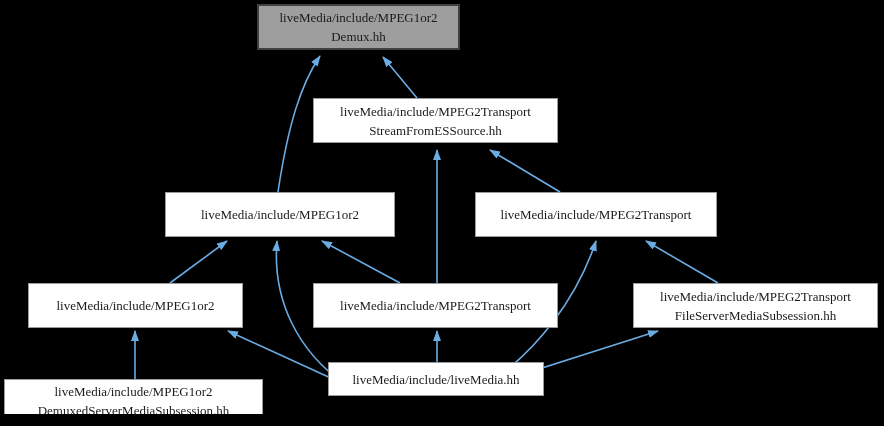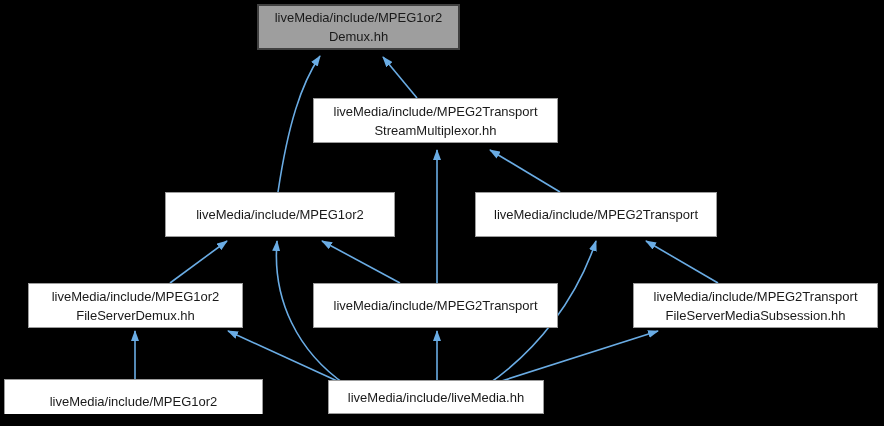--- a/index.html
+++ b/index.html
@@ -9,21 +9,21 @@
     --root-fill:#9e9e9e;
     --root-border:#404040;
     --edge:#6aace4;
     --text:#1a1a1a;
   }
   html,body{margin:0;padding:0;background:var(--bg);}
   #canvas{
     position:relative;
     width:884px;height:414px;
     background:var(--bg);
-    font-family:Liberation Sans, sans-serif;
+    font-family:Liberation Serif, serif;
     overflow:hidden;
   }
   #edge-layer{position:absolute;left:0;top:0;width:884px;height:426px;}
   .edge{stroke:var(--edge);stroke-width:1.6;fill:none;}
   .arrowhead{fill:var(--edge);}
   .node{
     position:absolute;
     box-sizing:border-box;
     background:var(--node-fill);
     border:1px solid var(--node-border);
@@ -43,21 +43,21 @@
     border:2px solid var(--root-border);
   }
   #n-demux{left:257px;top:4px;width:203px;height:46px;}
   #n-multiplexor{left:313px;top:98px;width:245px;height:45px;}
   #n-elementary{left:165px;top:192px;width:230px;height:45px;}
   #n-essource{left:475px;top:192px;width:242px;height:45px;}
   #n-fsdemux{left:28px;top:283px;width:215px;height:45px;}
   #n-pessource{left:313px;top:283px;width:245px;height:45px;}
   #n-fsms{left:633px;top:283px;width:245px;height:45px;}
   #n-dsms{left:4px;top:379px;width:259px;height:44px;}
-  #n-livemedia{left:328px;top:380px;width:216px;height:34px;}
+  #n-livemedia{left:328px;top:362px;width:216px;height:34px;}
 </style>
 </head>
 <body>
 
 <div id="canvas">
 
   <svg id="edge-layer" viewBox="0 0 884 426" xmlns="http://www.w3.org/2000/svg">
     <defs>
       <marker id="arrow" markerWidth="11" markerHeight="8" refX="10" refY="4" orient="auto" markerUnits="userSpaceOnUse">
         <path class="arrowhead" d="M0,0 L11,4 L0,8 z"></path>
@@ -78,46 +78,46 @@
     <path class="edge" d="M489,385 L658,331" marker-end="url(#arrow)"></path>
   </svg>
 
   <div class="node root" id="n-demux">
     <span>liveMedia/include/MPEG1or2</span>
     <span>Demux.hh</span>
   </div>
 
   <div class="node" id="n-multiplexor">
     <span>liveMedia/include/MPEG2Transport</span>
-    <span>StreamMultiplexor.hh</span>
+    <span>StreamFromESSource.hh</span>
   </div>
 
   <div class="node" id="n-elementary">
     <span>liveMedia/include/MPEG1or2</span>
   </div>
 
   <div class="node" id="n-essource">
     <span>liveMedia/include/MPEG2Transport</span>
   </div>
 
   <div class="node" id="n-fsdemux">
     <span>liveMedia/include/MPEG1or2</span>
-    <span>FileServerDemux.hh</span>
   </div>
 
   <div class="node" id="n-pessource">
     <span>liveMedia/include/MPEG2Transport</span>
   </div>
 
   <div class="node" id="n-fsms">
     <span>liveMedia/include/MPEG2Transport</span>
     <span>FileServerMediaSubsession.hh</span>
   </div>
 
   <div class="node" id="n-dsms">
     <span>liveMedia/include/MPEG1or2</span>
+    <span>DemuxedServerMediaSubsession.hh</span>
   </div>
 
   <div class="node" id="n-livemedia">
     <span>liveMedia/include/liveMedia.hh</span>
   </div>
 
 </div>
 
 </body></html>

